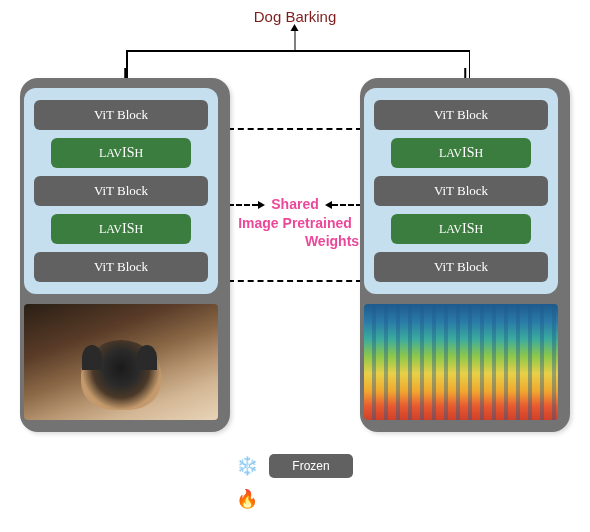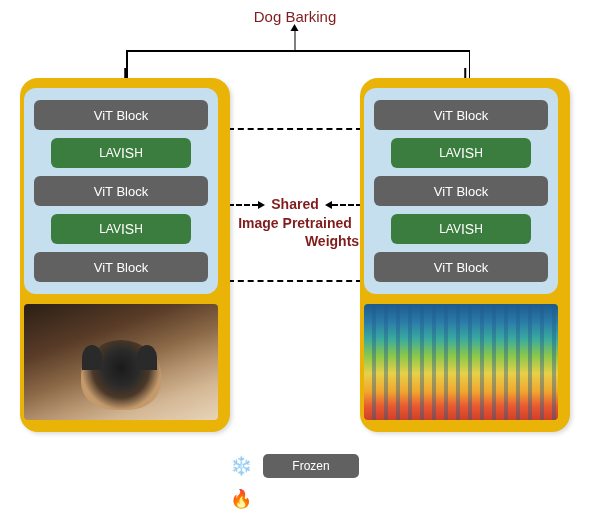--- a/index.html
+++ b/index.html
@@ -56,24 +56,25 @@
     position: absolute;
     top: 50px;
     right: 120px;
     width: 1.5px;
     height: 40px;
     background: #000;
   }
   .column {
     position: absolute;
     width: 210px;
-    background: #eab308;
+    background: #737373;
     border-radius: 18px;
     box-shadow: 2px 2px 4px rgba(0,0,0,0.15);
     padding: 10px 12px 12px 4px;
+    font-family: Liberation Serif, serif;
   }
   .column.left { left: 20px; top: 78px; }
   .column.right { right: 20px; top: 78px; }
   .inner-box {
     background: #c5dfef;
     border-radius: 12px;
     padding: 12px 10px;
     margin-bottom: 10px;
   }
   .block {
@@ -149,21 +150,21 @@
       transparent 0px, transparent 8px,
       rgba(30,90,142,0.4) 8px, rgba(30,90,142,0.4) 12px);
   }
   .shared-label {
     position: absolute;
     left: 50%;
     transform: translateX(-50%);
     font-weight: bold;
     font-size: 14px;
     text-align: right;
-    color: #7f1d1d;
+    color: #ec4899;
   }
   .shared1 { top: 196px; }
   .shared2 { top: 215px; }
   .shared3 { top: 233px; margin-left: 37px; }
   .dashed-line {
     position: absolute;
     border-top: 2px dashed #000;
     height: 0;
   }
   .dashed-line::before {
@@ -204,21 +205,21 @@
   }
   .legend-icon {
     width: 22px;
     height: 22px;
     display: flex;
     align-items: center;
     justify-content: center;
     font-size: 18px;
   }
   .legend-pill {
-    width: 96px;
+    width: 84px;
     height: 24px;
     border-radius: 5px;
     display: flex;
     align-items: center;
     justify-content: center;
     font-size: 12px;
     color: #fff;
   }
   .frozen-pill { background: #616161; }
   .update-pill { background: #3b7d3e; }

